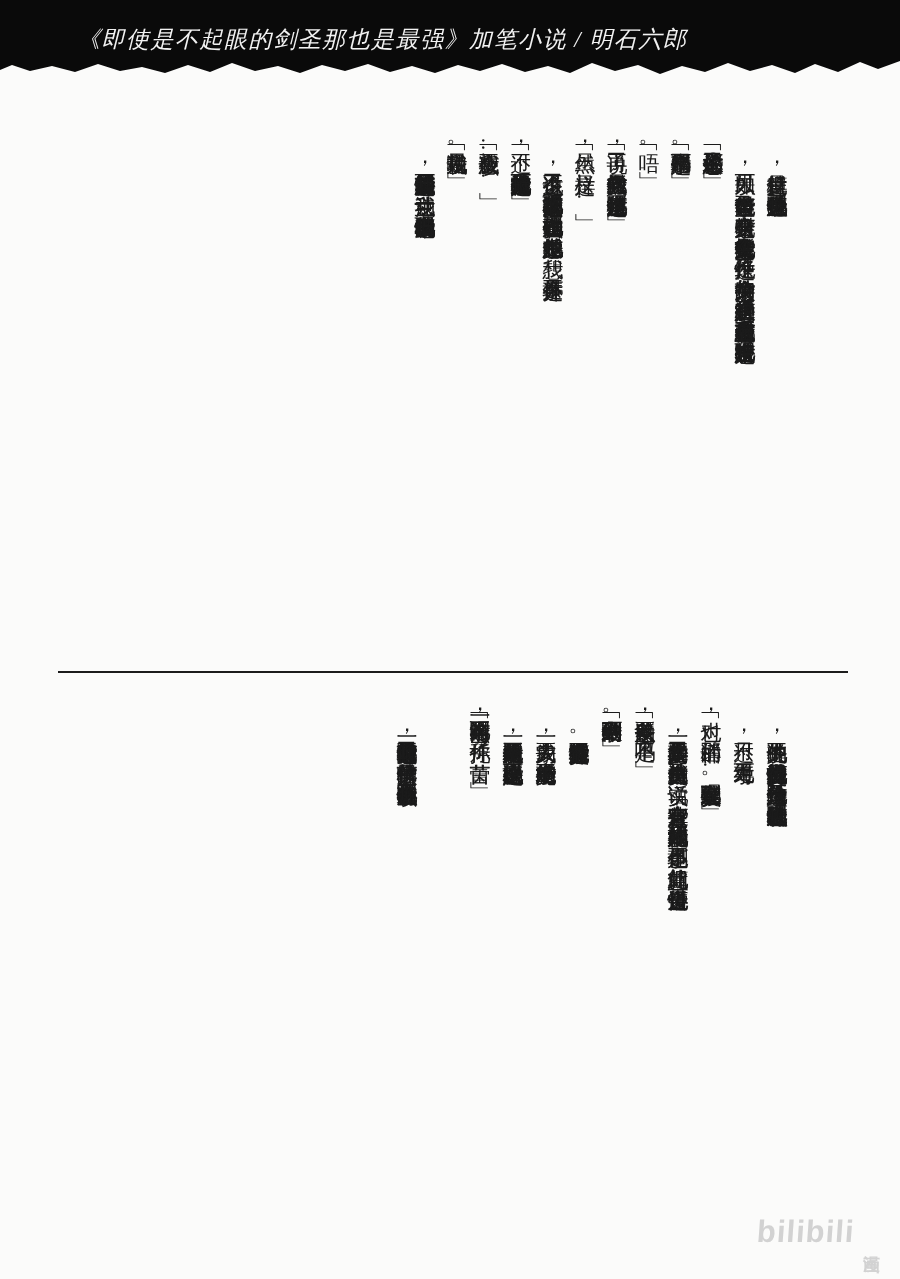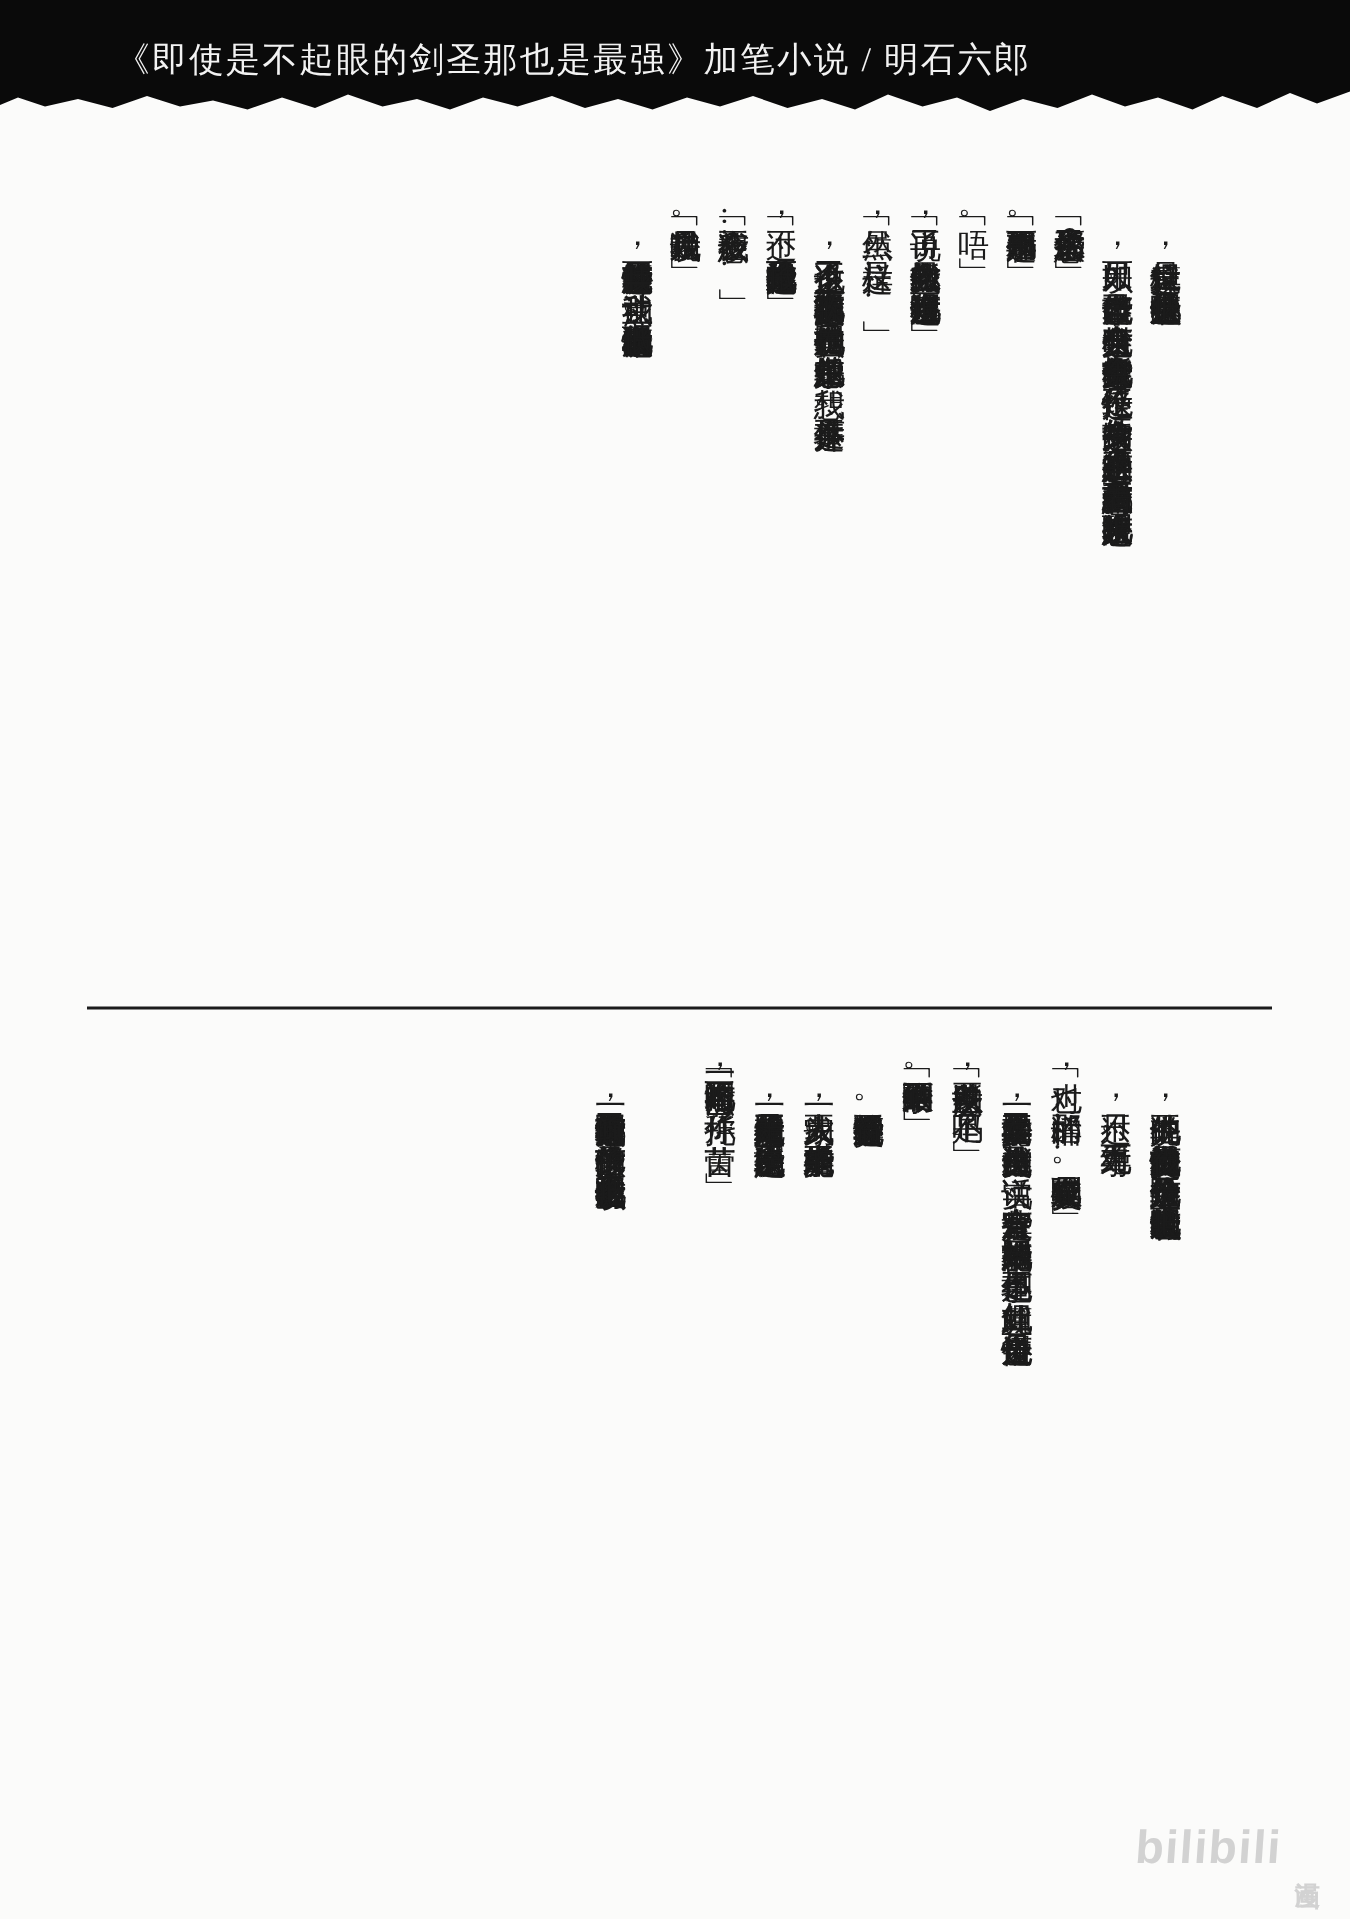--- a/index.html
+++ b/index.html
@@ -15,20 +15,21 @@
     position: relative;
     width: 900px;
     height: 1279px;
   }
   
   .title-band {
     position: absolute;
     top: 0; left: 0;
     width: 724px;
     height: 80px;
+    font-style: italic;
   }
   .title-band svg { display: block; }
   .page-title {
     position: absolute;
     left: 77px;
     top: 24px;
     font-size: 23px;
     letter-spacing: 1.5px;
     color: #f2f2f2;
     white-space: nowrap;

